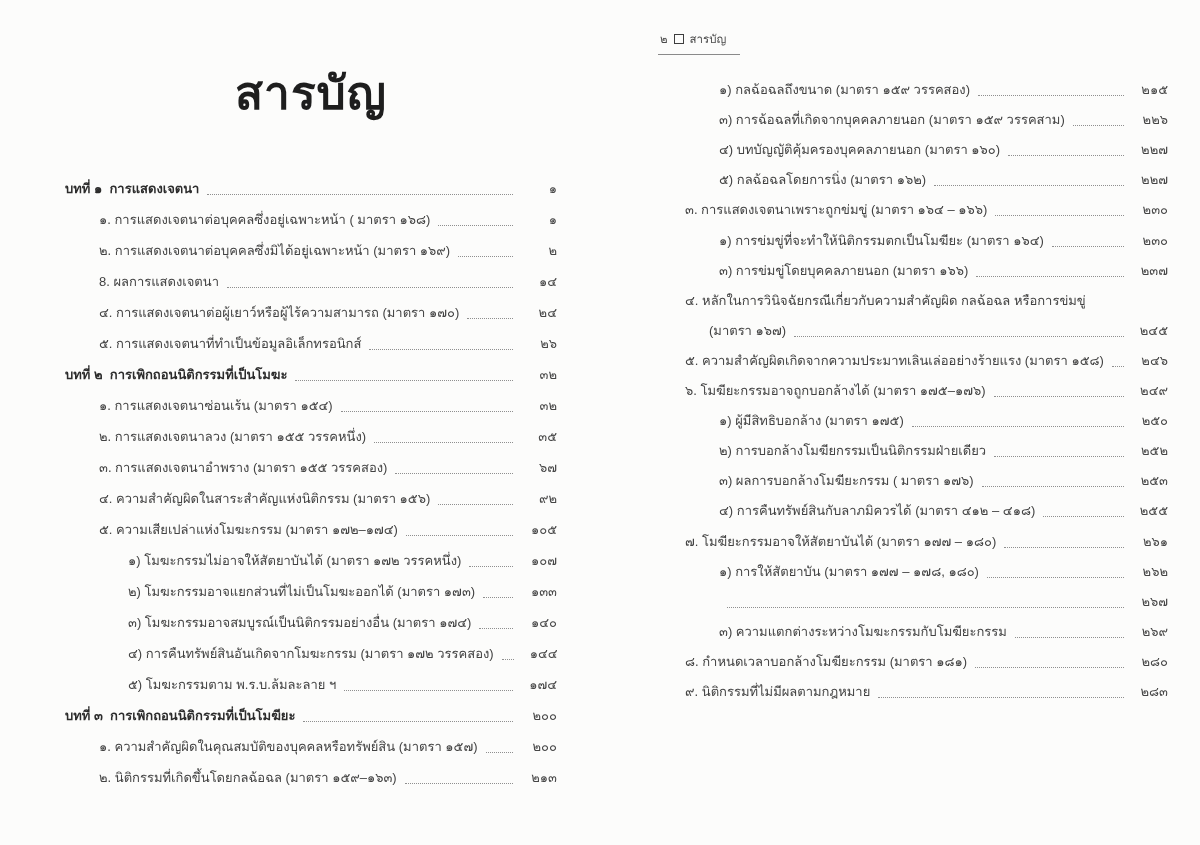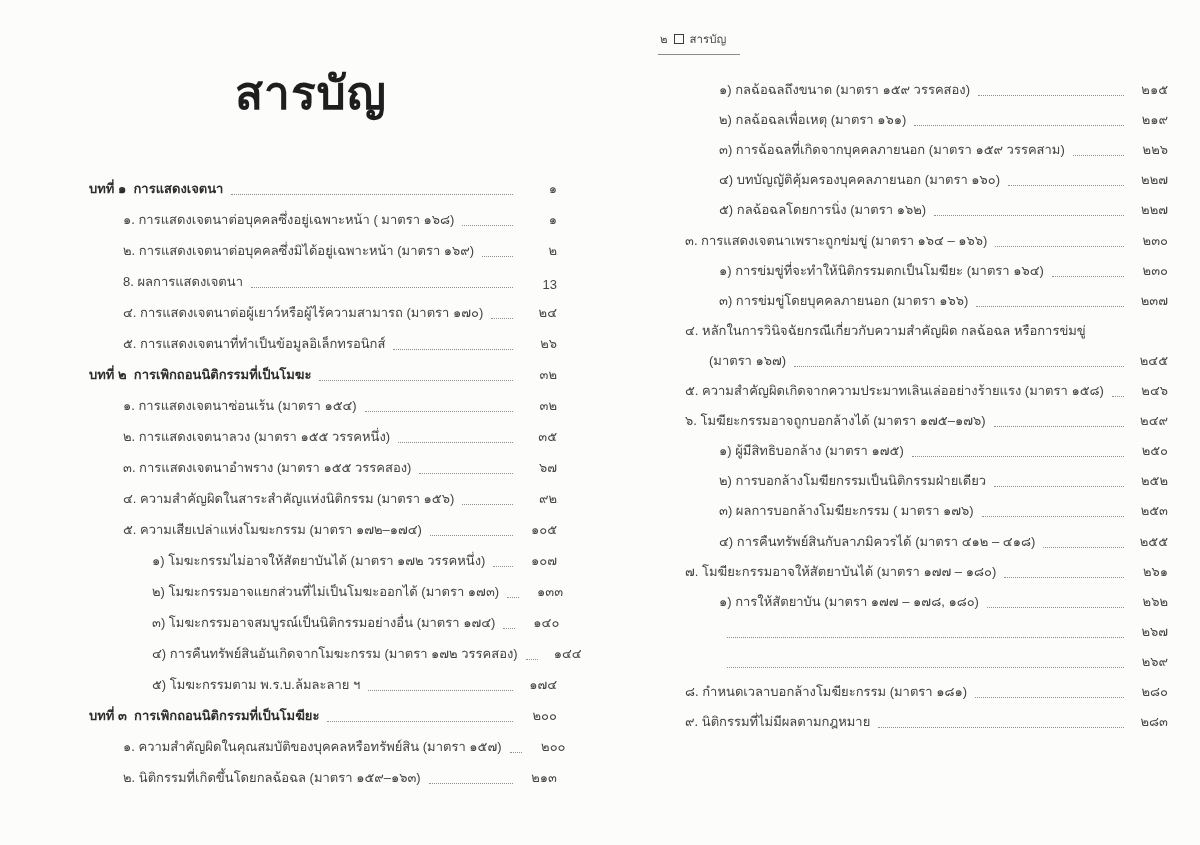--- a/index.html
+++ b/index.html
@@ -13,21 +13,21 @@
     text-align:center;font-size:46px;font-weight:700;color:#1e1e1e;letter-spacing:1px;}
 
   .running-header{position:absolute;left:58px;top:30px;display:inline-flex;align-items:center;
     font-size:11.5px;color:#4a4a4a;border-bottom:1px solid #8a8a8a;padding:0 14px 6px 2px;}
   .running-header .sq{display:inline-block;width:8px;height:8px;border:1.5px solid #3d3d3d;
     margin:0 6px;background:transparent;}
 
   .rows{position:absolute;}
   #left-rows{left:65px;top:168px;width:492px;}
   #right-rows{left:85px;top:70px;width:483px;}
-  .page-left .row{height:31px;margin-left:24px;}
+  .page-left .row{height:31px;}
   .page-right .row{height:30.1px;}
 
   .row{display:flex;align-items:flex-end;font-size:13px;color:#424242;}
   .row.bold .label{font-weight:700;color:#2c2c2c;}
   .label{white-space:pre;}
   .leader{flex:1;border-bottom:1.5px dotted #8f8f8f;margin:0 8px 4px 8px;min-width:12px;}
   .pg{min-width:36px;text-align:right;white-space:nowrap;color:#464646;}
   .ind0{padding-left:0;}
   .ind1{padding-left:34px;}
   .ind2{padding-left:63px;}
@@ -52,21 +52,21 @@
           <span class="pg">๑</span>
         </div>
         <div class="row ind1">
           <span class="label">๒. การแสดงเจตนาต่อบุคคลซึ่งมิได้อยู่เฉพาะหน้า (มาตรา ๑๖๙)</span>
           <span class="leader"></span>
           <span class="pg">๒</span>
         </div>
         <div class="row ind1">
           <span class="label">8. ผลการแสดงเจตนา</span>
           <span class="leader"></span>
-          <span class="pg">13</span>
+          <span class="pg">๑๔</span>
         </div>
         <div class="row ind1">
           <span class="label">๔. การแสดงเจตนาต่อผู้เยาว์หรือผู้ไร้ความสามารถ (มาตรา ๑๗๐)</span>
           <span class="leader"></span>
           <span class="pg">๒๔</span>
         </div>
         <div class="row ind1">
           <span class="label">๕. การแสดงเจตนาที่ทำเป็นข้อมูลอิเล็กทรอนิกส์</span>
           <span class="leader"></span>
           <span class="pg">๒๖</span>
@@ -150,25 +150,20 @@
       <span class="sq"></span>
       <span>สารบัญ</span>
     </div>
     <div class="rows" id="right-rows">
         <div class="row ind1">
           <span class="label">๑) กลฉ้อฉลถึงขนาด (มาตรา ๑๕๙ วรรคสอง)</span>
           <span class="leader"></span>
           <span class="pg">๒๑๕</span>
         </div>
         <div class="row ind1">
-          <span class="label">๒) กลฉ้อฉลเพื่อเหตุ (มาตรา ๑๖๑)</span>
-          <span class="leader"></span>
-          <span class="pg">๒๑๙</span>
-        </div>
-        <div class="row ind1">
           <span class="label">๓) การฉ้อฉลที่เกิดจากบุคคลภายนอก (มาตรา ๑๕๙ วรรคสาม)</span>
           <span class="leader"></span>
           <span class="pg">๒๒๖</span>
         </div>
         <div class="row ind1">
           <span class="label">๔) บทบัญญัติคุ้มครองบุคคลภายนอก (มาตรา ๑๖๐)</span>
           <span class="leader"></span>
           <span class="pg">๒๒๗</span>
         </div>
         <div class="row ind1">
@@ -237,20 +232,21 @@
         <div class="row ind1">
           <span class="label">๑) การให้สัตยาบัน (มาตรา ๑๗๗ – ๑๗๘, ๑๘๐)</span>
           <span class="leader"></span>
           <span class="pg">๒๖๒</span>
         </div>
         <div class="row ind1">
           <span class="leader"></span>
           <span class="pg">๒๖๗</span>
         </div>
         <div class="row ind1">
+          <span class="label">๓) ความแตกต่างระหว่างโมฆะกรรมกับโมฆียะกรรม</span>
           <span class="leader"></span>
           <span class="pg">๒๖๙</span>
         </div>
         <div class="row ind0">
           <span class="label">๘. กำหนดเวลาบอกล้างโมฆียะกรรม (มาตรา ๑๘๑)</span>
           <span class="leader"></span>
           <span class="pg">๒๘๐</span>
         </div>
         <div class="row ind0">
           <span class="label">๙. นิติกรรมที่ไม่มีผลตามกฎหมาย</span>

